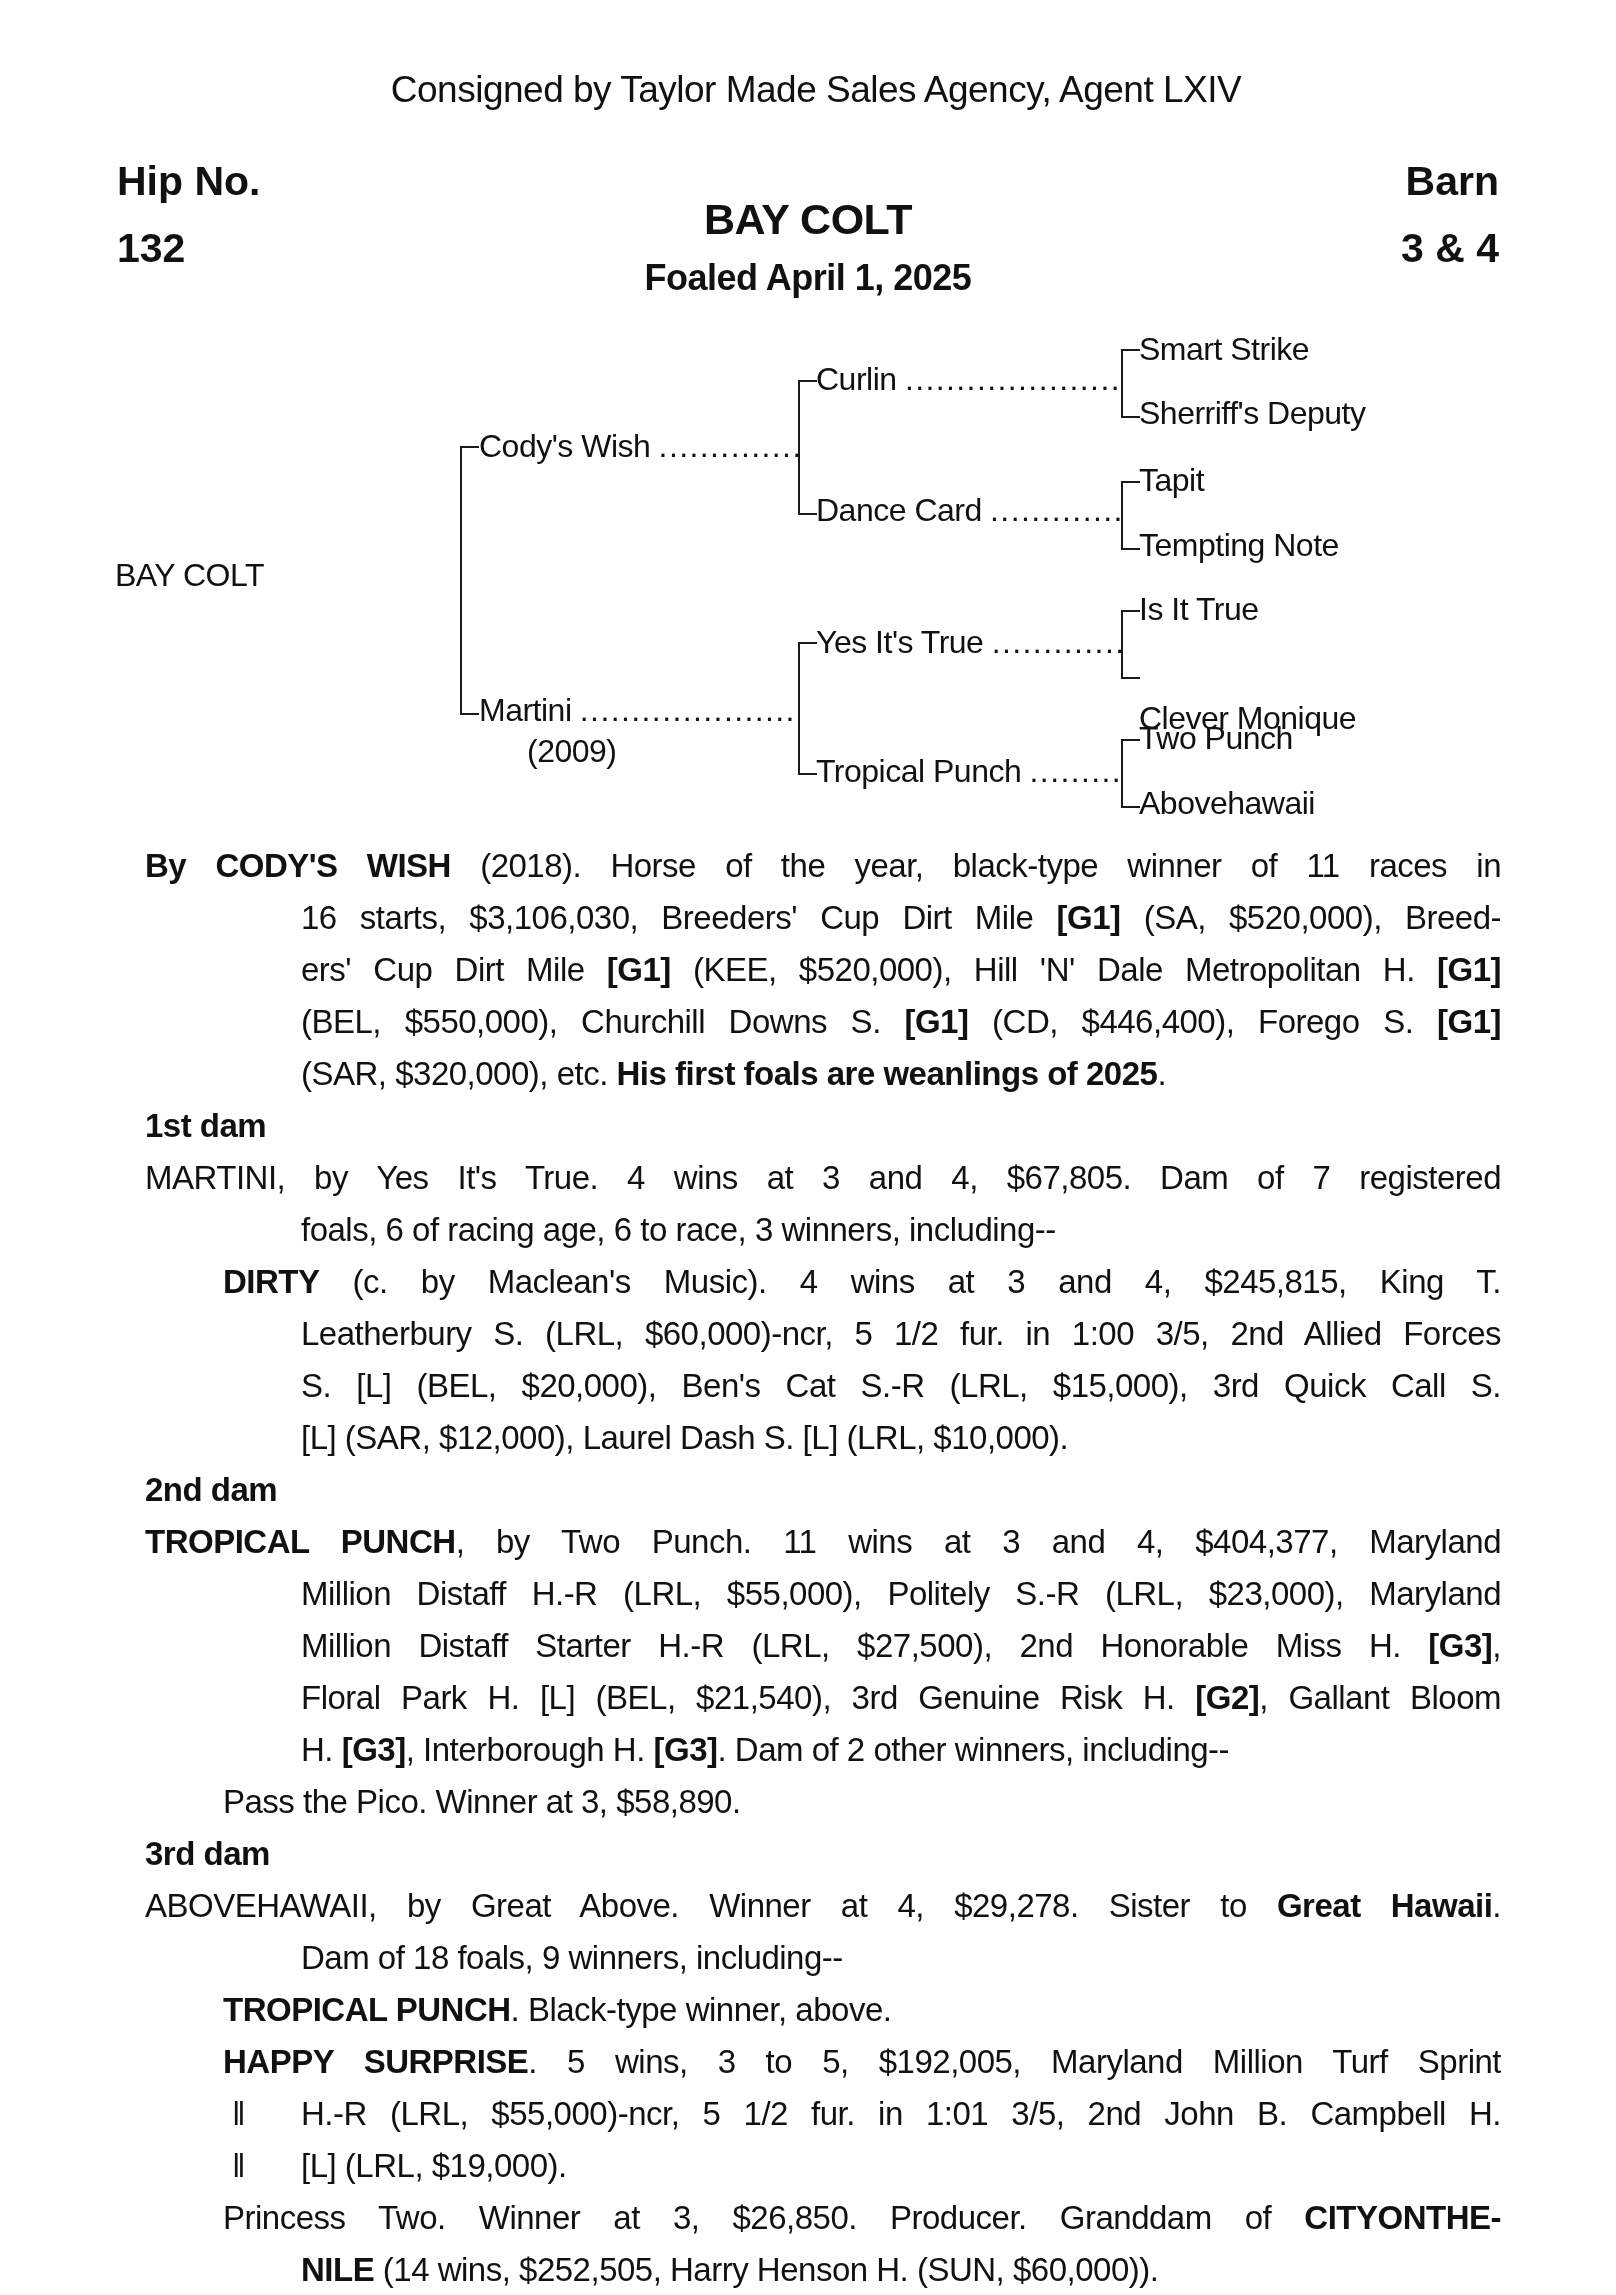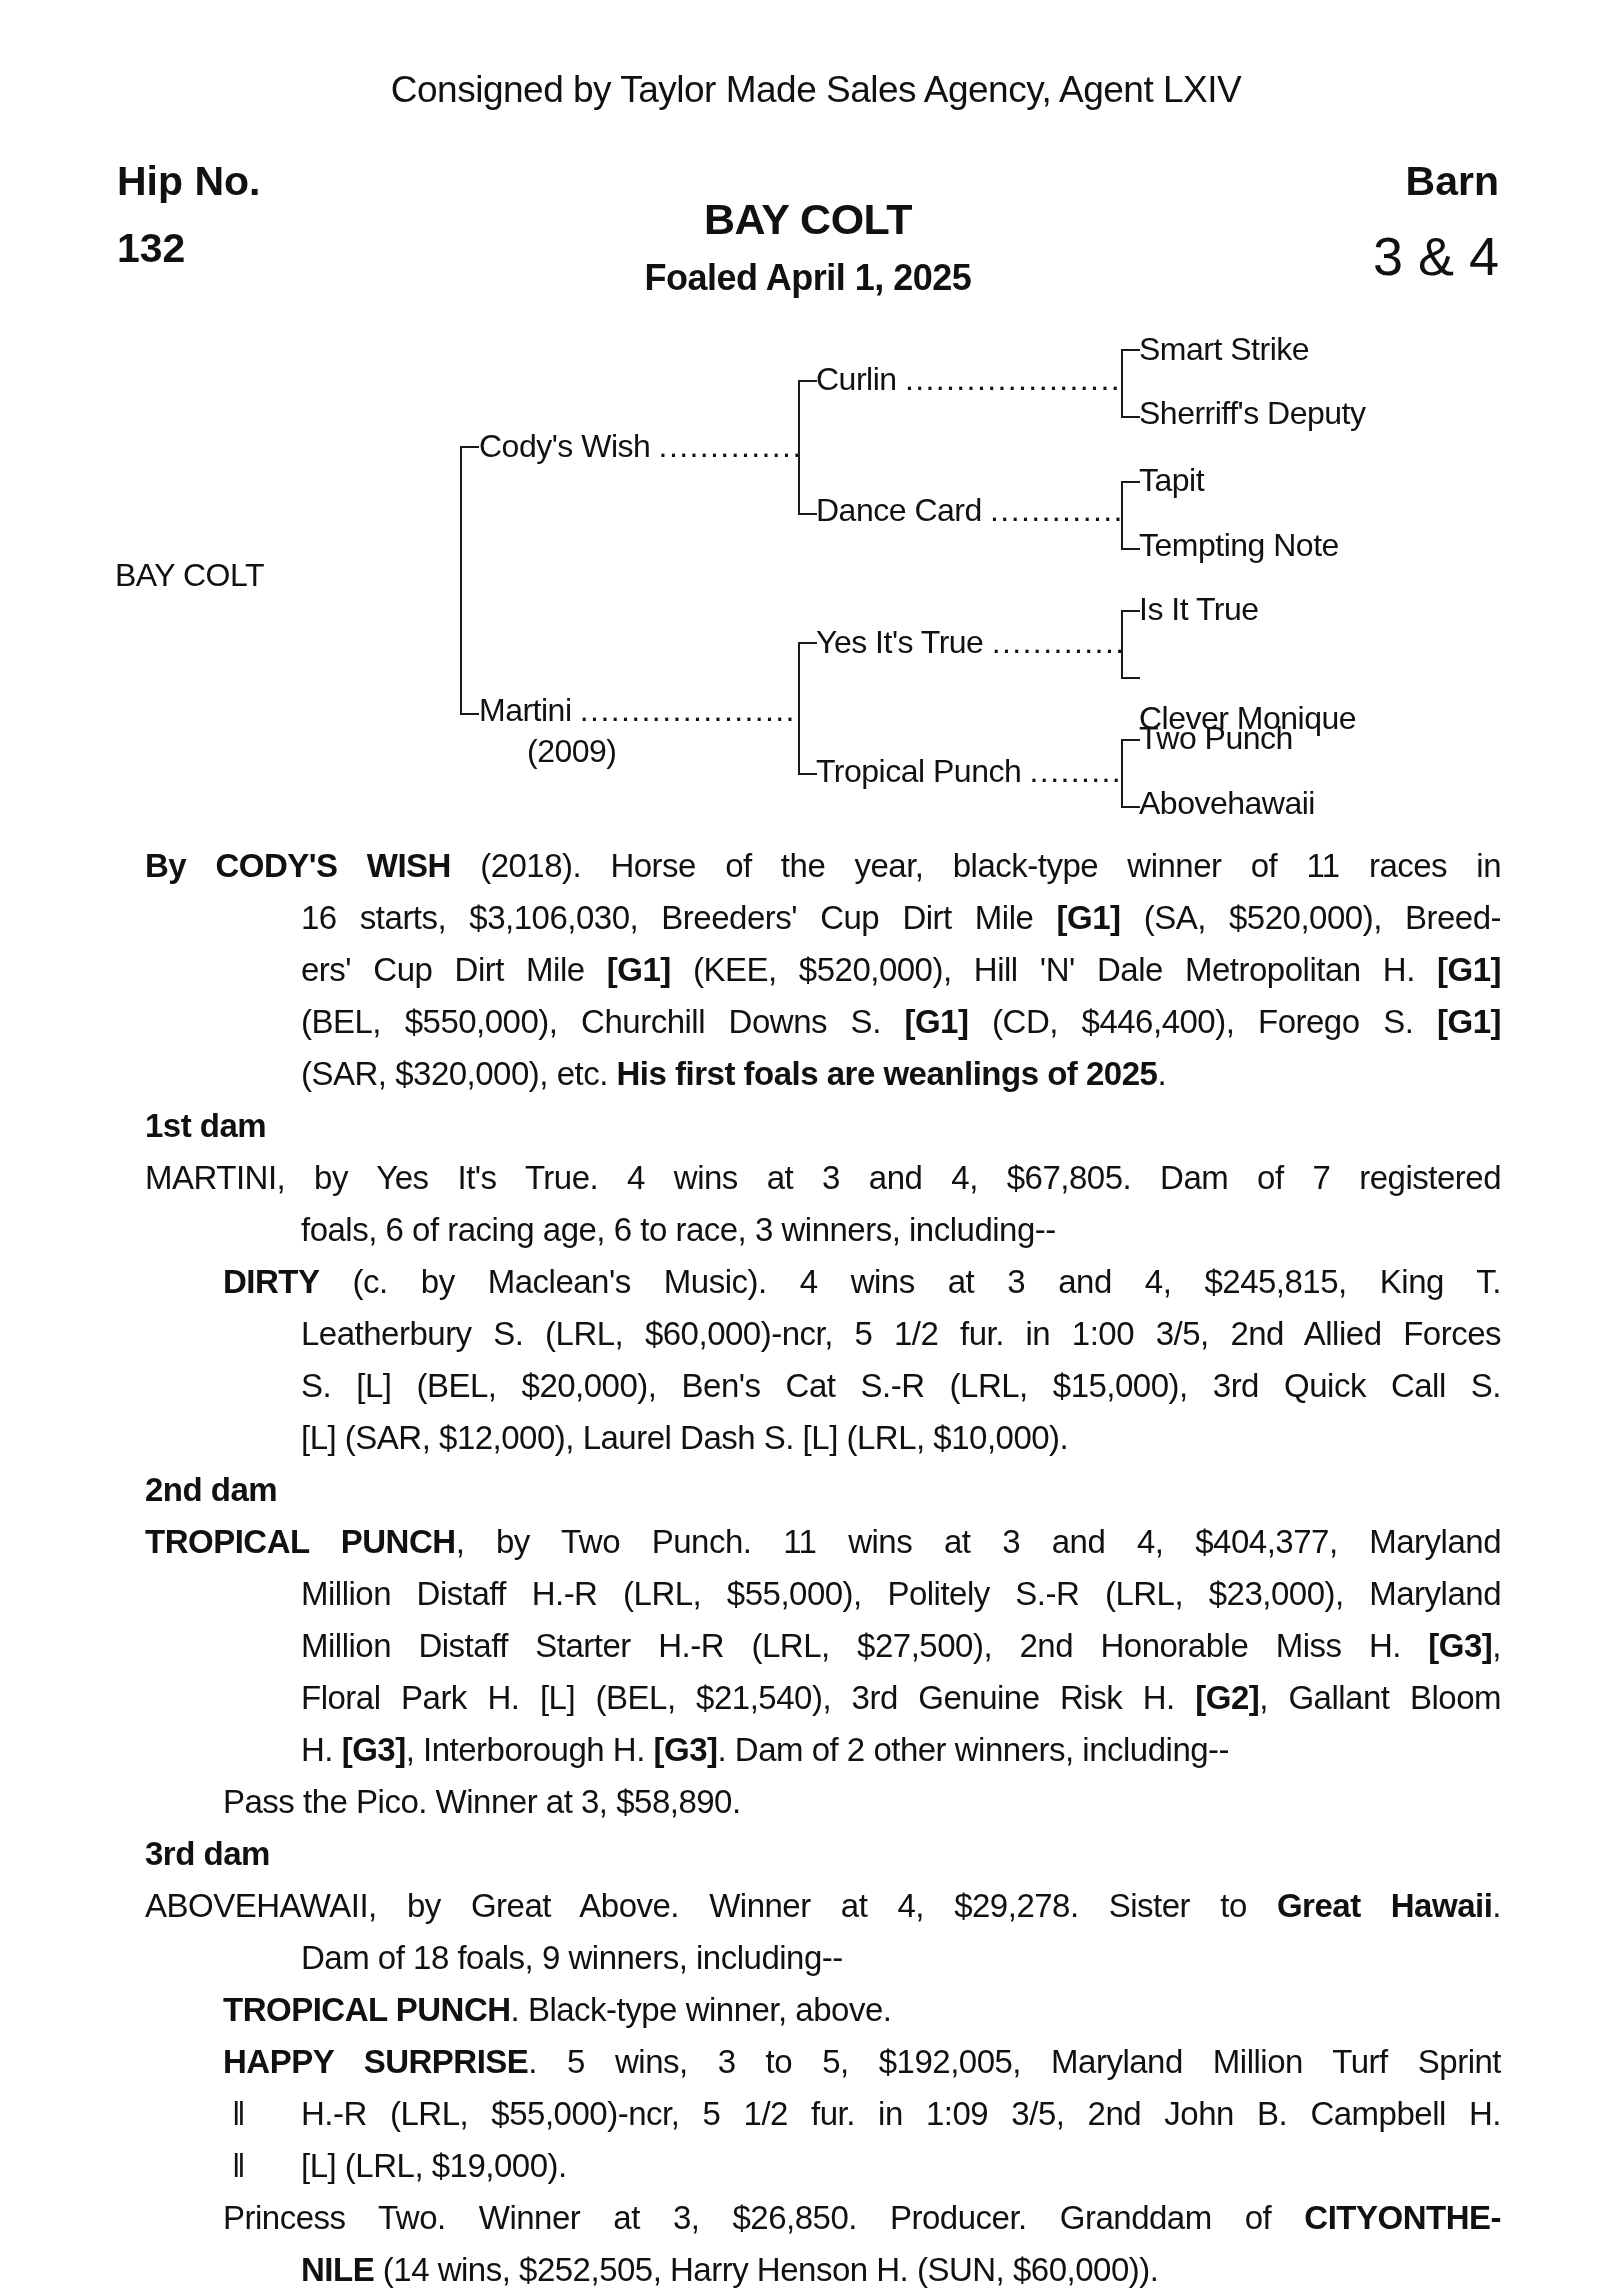--- a/index.html
+++ b/index.html
@@ -5,21 +5,21 @@
   html,body{margin:0;padding:0;background:#ffffff;}
   #page{position:relative;width:1616px;height:3227px;background:#ffffff;color:#111;
         font-family:"Liberation Sans","DejaVu Sans",sans-serif;overflow:hidden;}
   .b{font-weight:bold;}
   
   #consignor{position:absolute;top:69px;left:8px;width:100%;text-align:center;
              font-size:37px;font-weight:normal;letter-spacing:-0.5px;}
   #hip-label{position:absolute;top:158px;left:117px;font-size:41px;font-weight:bold;}
   #hip-number{position:absolute;top:225px;left:117px;font-size:41px;font-weight:bold;}
   #barn-label{position:absolute;top:158px;right:117px;font-size:41px;font-weight:bold;text-align:right;}
-  #barn-number{position:absolute;top:225px;right:117px;font-size:54px;font-weight:normal;text-align:right;}
+  #barn-number{position:absolute;top:225px;right:117px;font-size:41px;font-weight:bold;text-align:right;}
   #colt-title{position:absolute;top:195px;left:0;width:100%;text-align:center;
               font-size:43px;font-weight:bold;letter-spacing:-0.5px;}
   #foaled{position:absolute;top:257px;left:0;width:100%;text-align:center;
           font-size:36px;font-weight:bold;letter-spacing:-0.5px;}
   
   .ped-row{position:absolute;height:41px;line-height:41px;font-size:32px;
            letter-spacing:-0.5px;display:flex;align-items:baseline;white-space:nowrap;}
   .ped-stack{display:block;}
   .ped-stack .ped-line{display:flex;align-items:baseline;height:41px;line-height:41px;justify-content:space-between;}
   .ped-year{height:41px;line-height:41px;padding-left:48px;}
@@ -136,20 +136,20 @@
       <div class="line i2 j"><span>Million Distaff H.-R (LRL, $55,000), Politely S.-R (LRL, $23,000), Maryland</span></div>
       <div class="line i2 j"><span>Million Distaff Starter H.-R (LRL, $27,500), 2nd Honorable Miss H. </span><span class="b">[G3]</span><span>,</span></div>
       <div class="line i2 j"><span>Floral Park H. [L] (BEL, $21,540), 3rd Genuine Risk H. </span><span class="b">[G2]</span><span>, Gallant Bloom</span></div>
       <div class="line i2"><span>H. </span><span class="b">[G3]</span><span>, Interborough H. </span><span class="b">[G3]</span><span>. Dam of 2 other winners, including--</span></div>
       <div class="line i1"><span>Pass the Pico. Winner at 3, $58,890.</span></div>
       <div class="line i0"><span class="b">3rd dam</span></div>
       <div class="line i0 j"><span>ABOVEHAWAII, by Great Above. Winner at 4, $29,278. Sister to </span><span class="b">Great Hawaii</span><span>.</span></div>
       <div class="line i2"><span>Dam of 18 foals, 9 winners, including--</span></div>
       <div class="line i1"><span class="b">TROPICAL PUNCH</span><span>. Black-type winner, above.</span></div>
       <div class="line i1 j"><span class="b">HAPPY SURPRISE</span><span>. 5 wins, 3 to 5, $192,005, Maryland Million Turf Sprint</span></div>
-      <div class="line i2 j"><span class="mark">‖</span><span>H.-R (LRL, $55,000)-ncr, 5 1/2 fur. in 1:09 3/5, 2nd John B. Campbell H.</span></div>
+      <div class="line i2 j"><span class="mark">‖</span><span>H.-R (LRL, $55,000)-ncr, 5 1/2 fur. in 1:01 3/5, 2nd John B. Campbell H.</span></div>
       <div class="line i2"><span class="mark">‖</span><span>[L] (LRL, $19,000).</span></div>
       <div class="line i1 j"><span>Princess Two. Winner at 3, $26,850. Producer. Granddam of </span><span class="b">CITYONTHE-</span></div>
       <div class="line i2"><span class="b">NILE</span><span> (14 wins, $252,505, Harry Henson H. (SUN, $60,000)).</span></div>
     </div>
 
 </div>
 
 
 </body></html>

